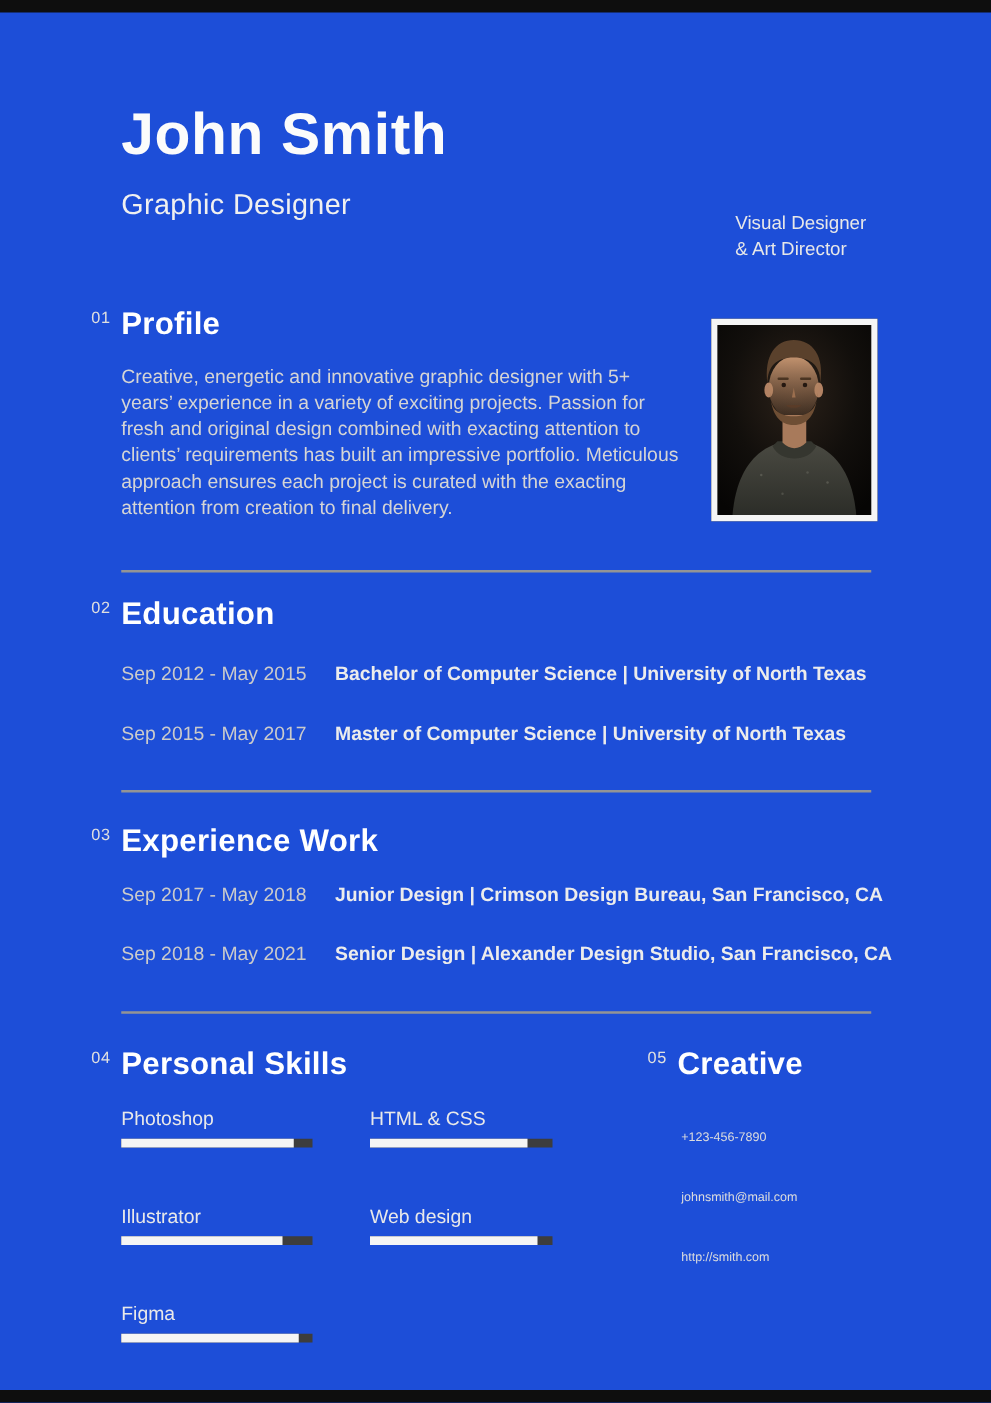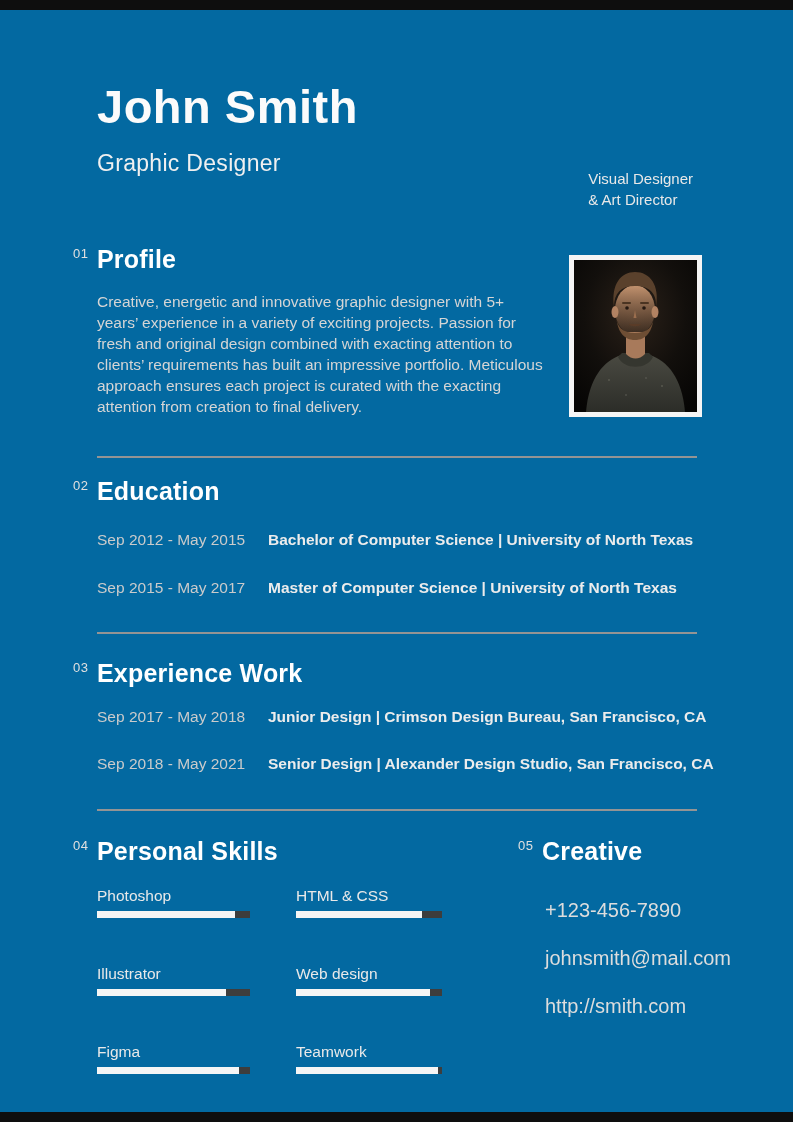--- a/index.html
+++ b/index.html
@@ -1,19 +1,19 @@
 <!DOCTYPE html>
 <html><head>
 <meta charset="utf-8">
 <style>
   html,body{margin:0;padding:0;background:#101010;}
   .page{
     position:relative;
     width:793px;height:1122px;
-    background:#0369a1;
+    background:#1d4ed8;
     overflow:hidden;
     font-family:"Liberation Sans","DejaVu Sans",sans-serif;
     color:#ffffff;
   }
   .edge-band{position:absolute;left:0;width:793px;height:10px;background:#0e0e0e;}
   .edge-band.top{top:0;}
   .edge-band.bottom{bottom:0;}
 
   
   .name{position:absolute;left:97px;top:80px;font-size:47px;font-weight:700;letter-spacing:.5px;line-height:1.15;color:#fbfbfb;}
@@ -53,21 +53,21 @@
     grid-template-columns:153px 146px;
     column-gap:56px;row-gap:21px;gap:46px;
   }
   .skill-label{font-size:15.5px;line-height:19px;color:#e9e9e9;}
   .skill-bar{margin-top:6px;height:7px;background:#3d3d3d;}
   .skill-fill{height:7px;background:#f5f5f5;width:0;}
 
   
   .contact{position:absolute;left:518px;top:836px;}
   .contact-items{margin-left:27px;}
-  .contact-item{font-size:20px;line-height:17px;color:#dddddd;margin-top:31px;}
+  .contact-item{font-size:10px;line-height:17px;color:#dddddd;margin-top:31px;}
   .contact-item.first{margin-top:36px;}
 </style>
 </head>
 <body>
 
 <div class="page">
   <div class="edge-band top"></div>
   <div class="edge-band bottom"></div>
 
   <div class="name">John Smith</div>
@@ -202,26 +202,20 @@
         <div class="skill-bar">
             <div class="skill-fill" style="width: 86%;"></div>
           </div>
       </div>
       <div class="skill">
         <div class="skill-label">Web design</div>
         <div class="skill-bar">
             <div class="skill-fill" style="width: 92%;"></div>
           </div>
       </div>
-      <div class="skill">
-        <div class="skill-label">Teamwork</div>
-        <div class="skill-bar">
-            <div class="skill-fill" style="width: 97%;"></div>
-          </div>
-      </div>
     </div>
   </div>
 
   <div class="contact">
     <div class="sec-head">
       <span class="sec-num">05</span>
       <span class="sec-title">Creative</span>
     </div>
     <div class="contact-items">
       <div class="contact-item first">+123-456-7890</div>

